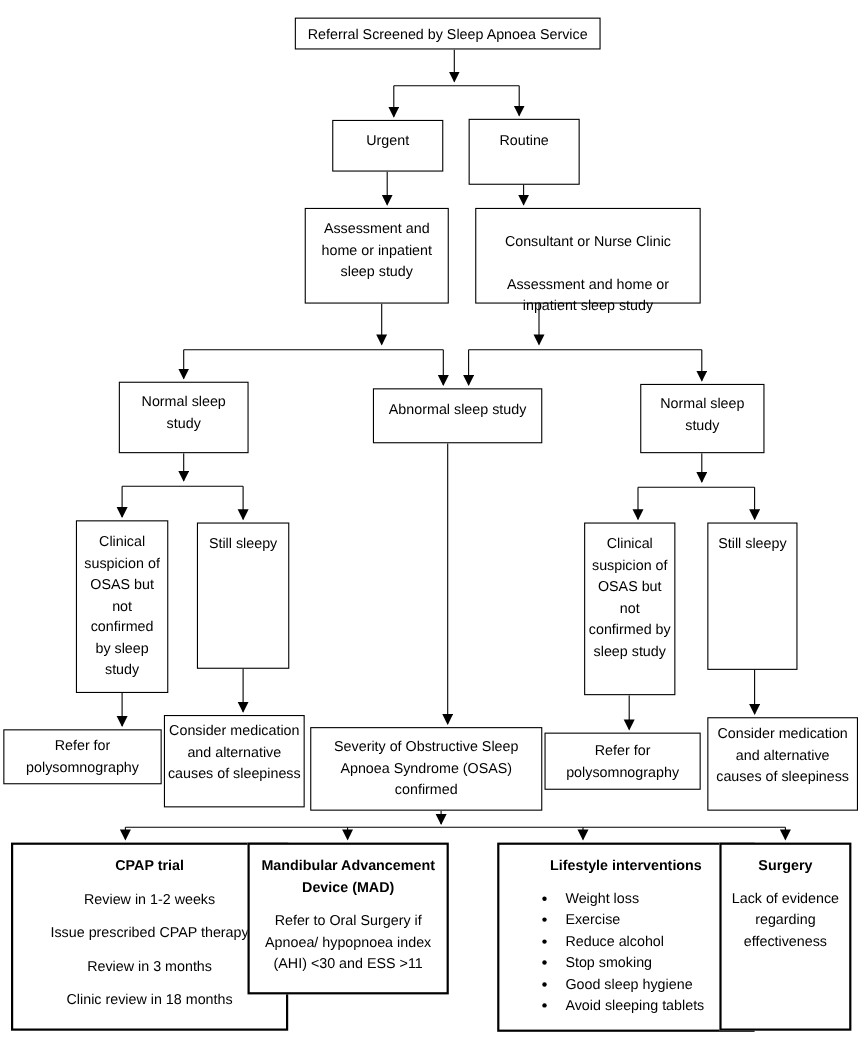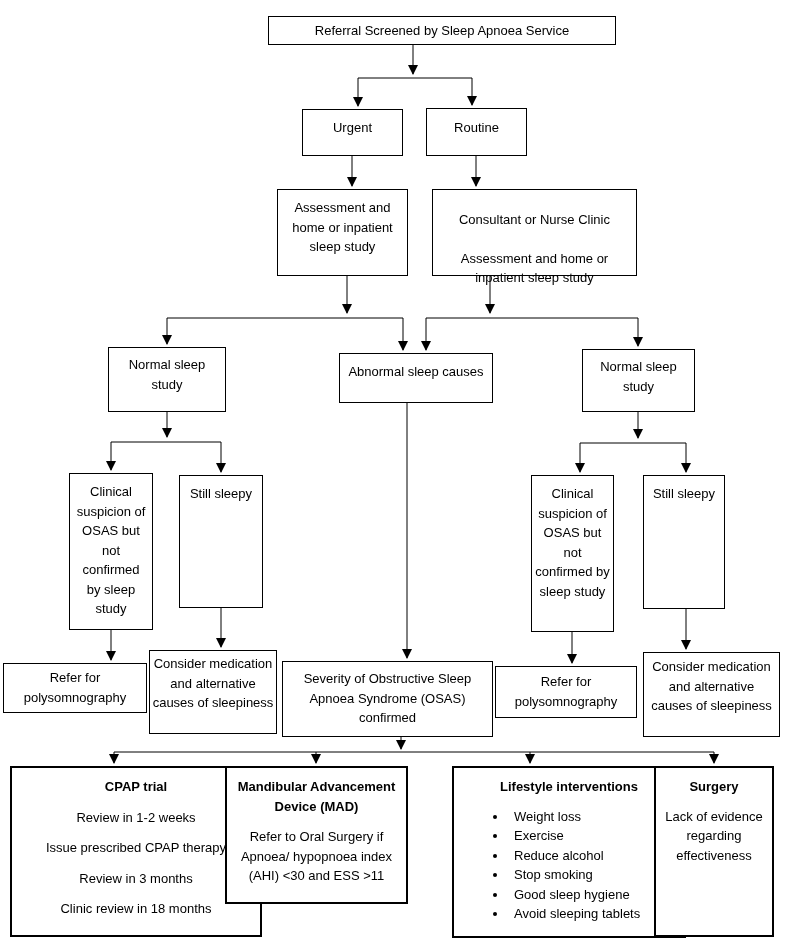--- a/index.html
+++ b/index.html
@@ -21,23 +21,23 @@
   .node {
     position:absolute;
     box-sizing:border-box;
     border:1px solid #000000;
     background:#ffffff;
     text-align:center;
   }
   .node .box-title { font-weight:bold; }
   .node p { margin:0 0 11px 0; }
 
-  [data-name="node-referral"]          { left:268px; top:16px;  width:348px; height:29px;  padding-top:4px; }
+  [data-name="node-referral"]          { left:268px; top:16px;  width:278px; height:29px;  padding-top:4px; }
   [data-name="node-urgent"]            { left:302px; top:109px; width:101px; height:47px;  padding-top:8px; }
-  [data-name="node-routine"]           { left:426px; top:108px; width:101px; height:48px;  padding-top:9px; }
+  [data-name="node-routine"]           { left:426px; top:108px; width:101px; height:60px;  padding-top:9px; }
   [data-name="node-urgent-assessment"] { left:277px; top:189px; width:131px; height:87px;  padding:8px 4px 0; }
   [data-name="node-routine-clinic"]    { left:432px; top:189px; width:205px; height:87px;  padding:20px 6px 0; }
   .clinic-gap { margin-top:19px; }
   [data-name="node-normal-left"]       { left:108px; top:347px; width:118px; height:65px;  padding:7px 4px 0; }
   [data-name="node-abnormal"]          { left:339px; top:353px; width:154px; height:50px;  padding-top:8px; }
   [data-name="node-normal-right"]      { left:582px; top:349px; width:113px; height:63px;  padding:7px 2px 0; }
   [data-name="node-clinical-left"]     { left:69px;  top:473px; width:84px;  height:157px; padding:8px 4px 0; }
   [data-name="node-sleepy-left"]       { left:179px; top:475px; width:84px;  height:133px; padding:8px 4px 0; }
   [data-name="node-refer-left"]        { left:3px;   top:663px; width:144px; height:50px;  padding-top:4px; }
   [data-name="node-consider-left"]     { left:149px; top:650px; width:128px; height:84px;  padding:3px 2px 0; }
@@ -126,21 +126,21 @@
 
   <div class="node" data-name="node-urgent-assessment">Assessment and home or inpatient sleep study</div>
 
   <div class="node" data-name="node-routine-clinic">
     <div data-name="clinic-label">Consultant or Nurse Clinic</div>
     <div class="clinic-gap" data-name="clinic-assessment-label">Assessment and home or inpatient sleep study</div>
   </div>
 
   <div class="node" data-name="node-normal-left">Normal sleep study</div>
 
-  <div class="node" data-name="node-abnormal">Abnormal sleep causes</div>
+  <div class="node" data-name="node-abnormal">Abnormal sleep study</div>
 
   <div class="node" data-name="node-normal-right">Normal sleep study</div>
 
   <div class="node" data-name="node-clinical-left">Clinical suspicion of OSAS but not confirmed by sleep study</div>
 
   <div class="node" data-name="node-sleepy-left">Still sleepy</div>
 
   <div class="node" data-name="node-refer-left">Refer for polysomnography</div>
 
   <div class="node" data-name="node-consider-left">Consider medication and alternative causes of sleepiness</div>

